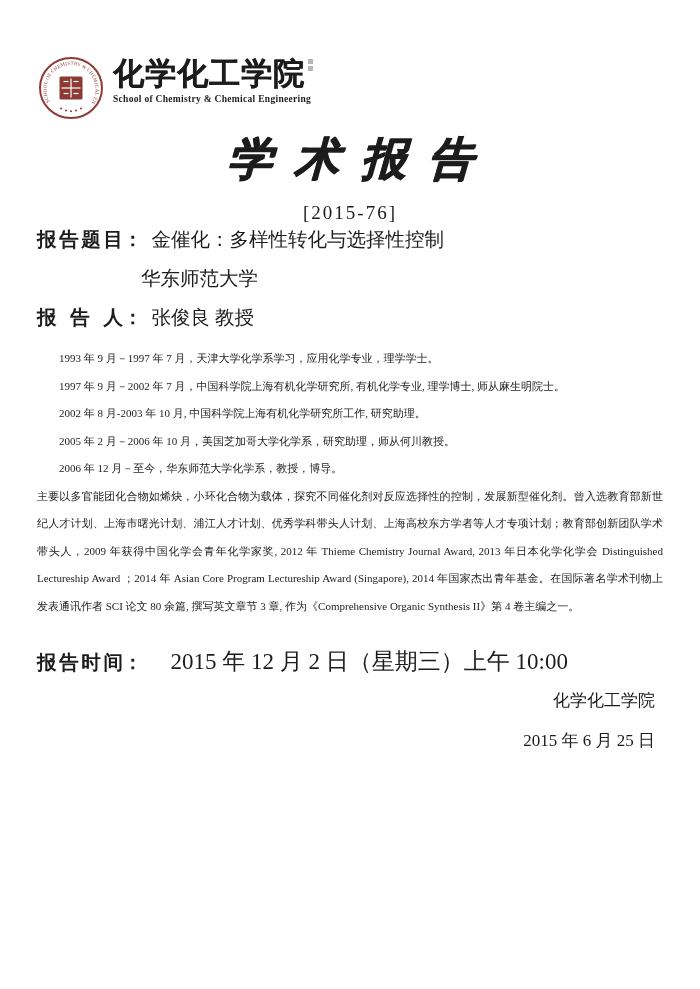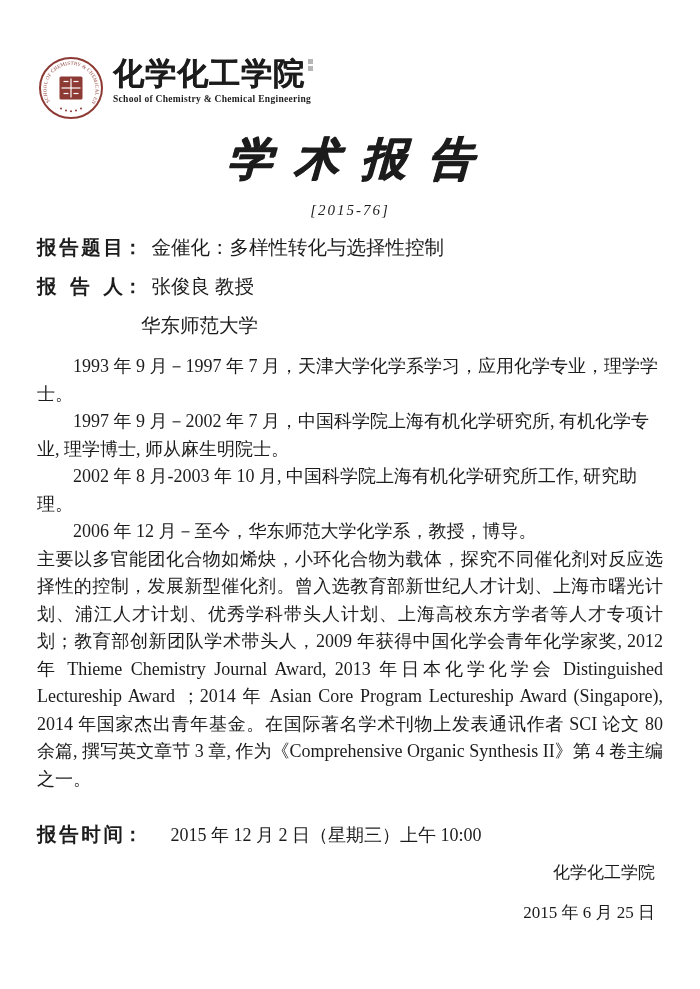--- a/index.html
+++ b/index.html
@@ -30,42 +30,42 @@
 
   
   .doc-title-wrap { text-align: center; margin-top: 8px; }
   .doc-title {
     display: inline-block;
     font-size: 45px; font-weight: bold; font-style: italic;
     letter-spacing: 22px; padding-left: 22px;
     text-shadow: 1.2px 0 currentColor, 0 0.8px currentColor;
     transform: skewX(-2deg);
   }
-  .doc-number { text-align: center; font-size: 15px; letter-spacing: 2px; margin-top: 13px; font-style: italic; }
+  .doc-number { text-align: center; font-size: 19px; letter-spacing: 2px; margin-top: 13px; }
 
   
-  .fields { margin-top: 17px; }
+  .fields { margin-top: 4px; }
   .field-row { margin-bottom: 15px; font-size: 19.5px; line-height: 24px; white-space: nowrap; }
   .flabel {
     display: inline-block; width: 86px; font-weight: bold;
     text-align: justify; text-align-last: justify; vertical-align: bottom;
   }
   .fcolon { font-weight: bold; }
   .fvalue { margin-left: 9px; }
   .affil-row { margin-left: 95px; }
 
   
-  .bio { margin-top: 7px; font-size: 18px; line-height: 27.5px; font-family: Liberation Serif, serif; }
+  .bio { margin-top: 7px; font-size: 11px; line-height: 27.5px; font-family: Liberation Serif, serif; }
   .bio p.dated { text-indent: 2em; }
   .bio p.summary { text-align: justify; }
 
   
   .schedule { margin-top: 30px; }
   .schedule .field-row { margin-bottom: 14px; }
-  .schedule .fvalue { font-size: 18px; margin-left: 28px; }
+  .schedule .fvalue { font-size: 23px; margin-left: 28px; }
 
   
   .footer { margin-top: 14px; text-align: right; padding-right: 8px; font-size: 17px; }
   .footer div { margin-bottom: 17px; }
 </style>
 </head>
 <body>
 
 <div class="page">
 
@@ -103,32 +103,33 @@
 
   <div class="doc-title-wrap">
     <span class="doc-title">学术报告</span>
   </div>
   <div class="doc-number">[2015-76]</div>
 
   <div class="fields">
     <div class="field-row">
       <span class="flabel">报告题目</span><span class="fcolon">：</span><span class="fvalue">金催化：多样性转化与选择性控制</span>
     </div>
+    <div class="field-row affil-row">
+      <span class="fvalue">华东师范大学</span>
+    </div>
     <div class="field-row">
       <span class="flabel">报告人</span><span class="fcolon">：</span><span class="fvalue">张俊良 教授</span>
-    </div>
-    <div class="field-row affil-row">
-      <span class="fvalue">华东师范大学</span>
     </div>
   </div>
 
   <div class="bio">
     <p class="dated">1993 年 9 月－1997 年 7 月，天津大学化学系学习，应用化学专业，理学学士。</p>
     <p class="dated">1997 年 9 月－2002 年 7 月，中国科学院上海有机化学研究所, 有机化学专业, 理学博士, 师从麻生明院士。</p>
     <p class="dated">2002 年 8 月-2003 年 10 月, 中国科学院上海有机化学研究所工作, 研究助理。</p>
+    <p class="dated">2005 年 2 月－2006 年 10 月，美国芝加哥大学化学系，研究助理，师从何川教授。</p>
     <p class="dated">2006 年 12 月－至今，华东师范大学化学系，教授，博导。</p>
     <p class="summary">主要以多官能团化合物如烯炔，小环化合物为载体，探究不同催化剂对反应选择性的控制，发展新型催化剂。曾入选教育部新世纪人才计划、上海市曙光计划、浦江人才计划、优秀学科带头人计划、上海高校东方学者等人才专项计划；教育部创新团队学术带头人，2009 年获得中国化学会青年化学家奖, 2012 年 Thieme Chemistry Journal Award, 2013 年日本化学化学会 Distinguished Lectureship Award ；2014 年 Asian Core Program Lectureship Award (Singapore), 2014 年国家杰出青年基金。在国际著名学术刊物上发表通讯作者 SCI 论文 80 余篇, 撰写英文章节 3 章, 作为《Comprehensive Organic Synthesis II》第 4 卷主编之一。</p>
   </div>
 
   <div class="schedule">
     <div class="field-row">
       <span class="flabel">报告时间</span><span class="fcolon">：</span><span class="fvalue">2015 年 12 月 2 日（星期三）上午 10:00</span>
     </div>
   </div>
 

